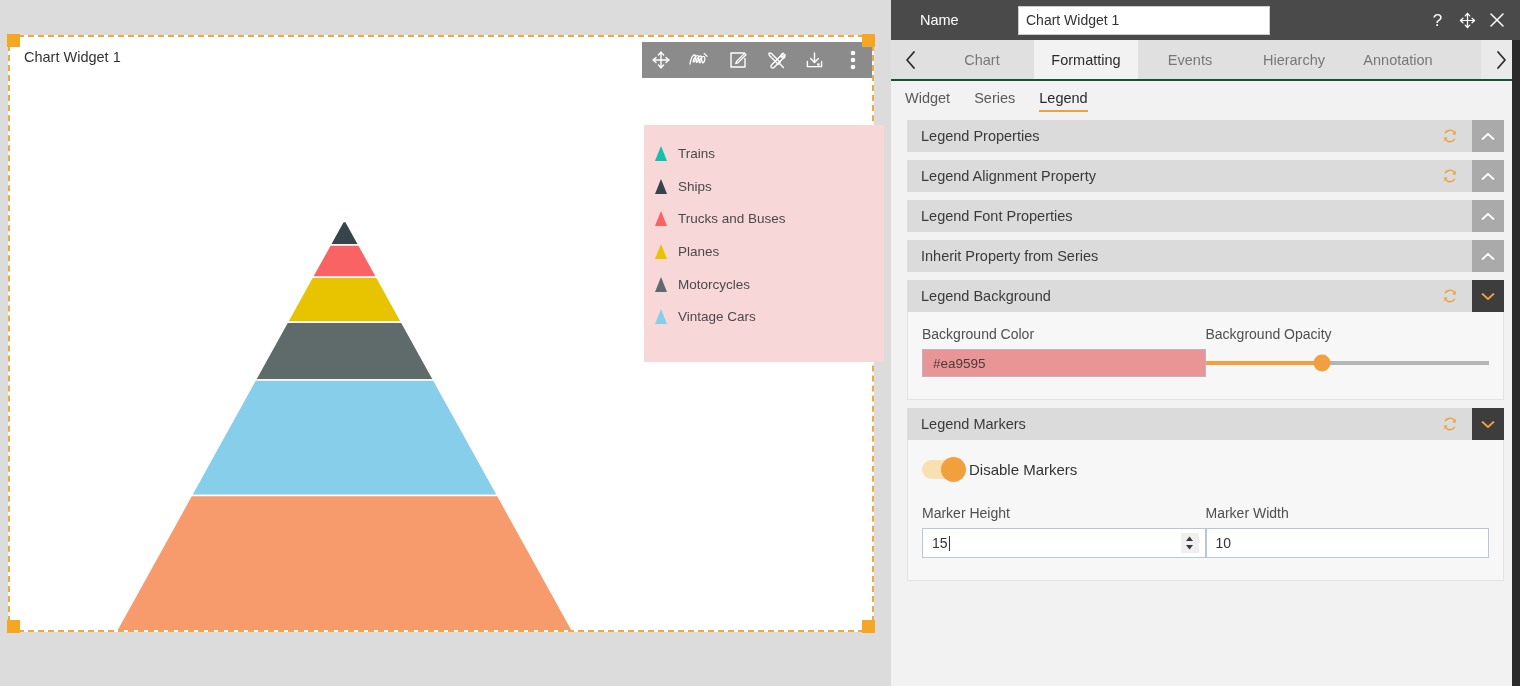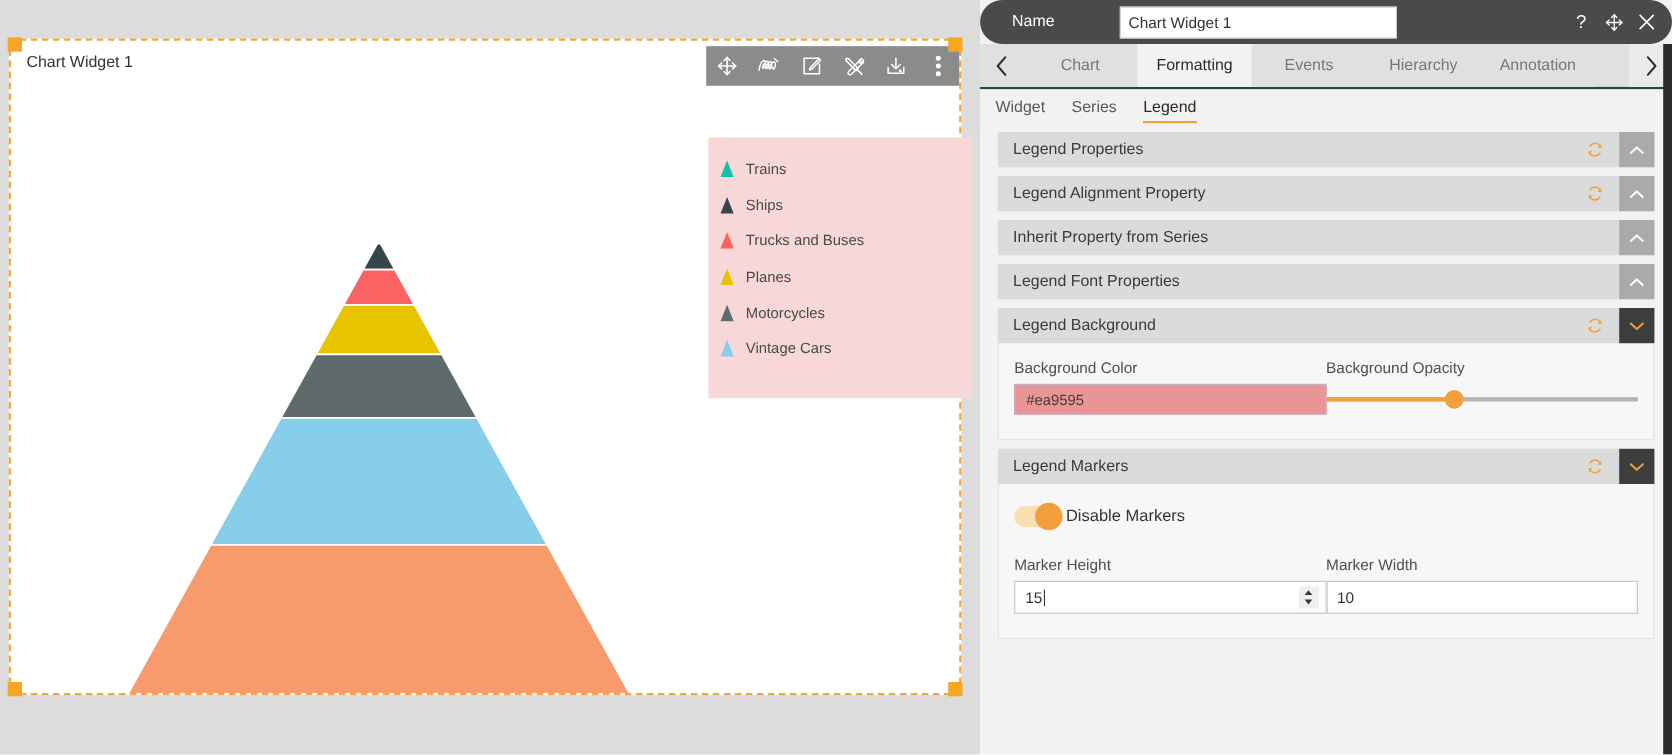--- a/index.html
+++ b/index.html
@@ -82,21 +82,21 @@
 
   
   #right-panel {
     position: absolute; left: 891px; top: 0;
     width: 629px; height: 686px;
     background: #f2f2f2;
   }
   #panel-header {
     position: relative;
     height: 40px; background: #4a4a4a;
-    display: flex; align-items: center; border-radius: 20px;
+    display: flex; align-items: center;
   }
   #header-name-label {
     margin-left: 29px; width: 98px;
     font-size: 14.5px; color: #ffffff;
   }
   #name-input {
     width: 252px; height: 29px;
     border: 1px solid #cccccc; background: #ffffff;
     font-size: 14px; color: #333333;
     padding: 0 7px; font-family: "Liberation Sans", sans-serif;
@@ -504,32 +504,32 @@
           <span class="acc-toggle">
             <svg width="14" height="9" viewBox="0 0 14 9">
               <path d="M1.5 7 L7 2 L12.5 7" stroke="#ffffff" stroke-width="1.8" fill="none" stroke-linecap="round" stroke-linejoin="round"></path>
             </svg>
           </span>
         </div>
       </div>
 
       <div class="acc">
         <div class="acc-head">
-          <span class="acc-title">Inherit Property from Series</span>
+          <span class="acc-title">Legend Font Properties</span>
           <span class="acc-toggle">
             <svg width="14" height="9" viewBox="0 0 14 9">
               <path d="M1.5 7 L7 2 L12.5 7" stroke="#ffffff" stroke-width="1.8" fill="none" stroke-linecap="round" stroke-linejoin="round"></path>
             </svg>
           </span>
         </div>
       </div>
 
       <div class="acc">
         <div class="acc-head">
-          <span class="acc-title">Legend Font Properties</span>
+          <span class="acc-title">Inherit Property from Series</span>
           <span class="acc-toggle">
             <svg width="14" height="9" viewBox="0 0 14 9">
               <path d="M1.5 7 L7 2 L12.5 7" stroke="#ffffff" stroke-width="1.8" fill="none" stroke-linecap="round" stroke-linejoin="round"></path>
             </svg>
           </span>
         </div>
       </div>
 
       <div class="acc">
         <div class="acc-head">

